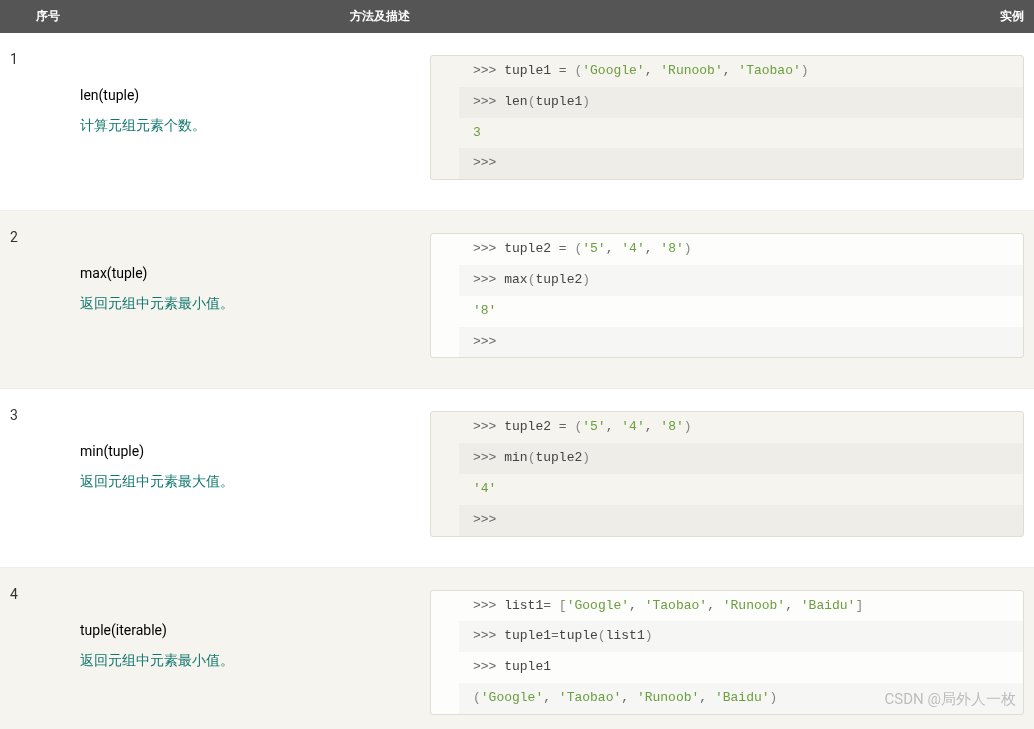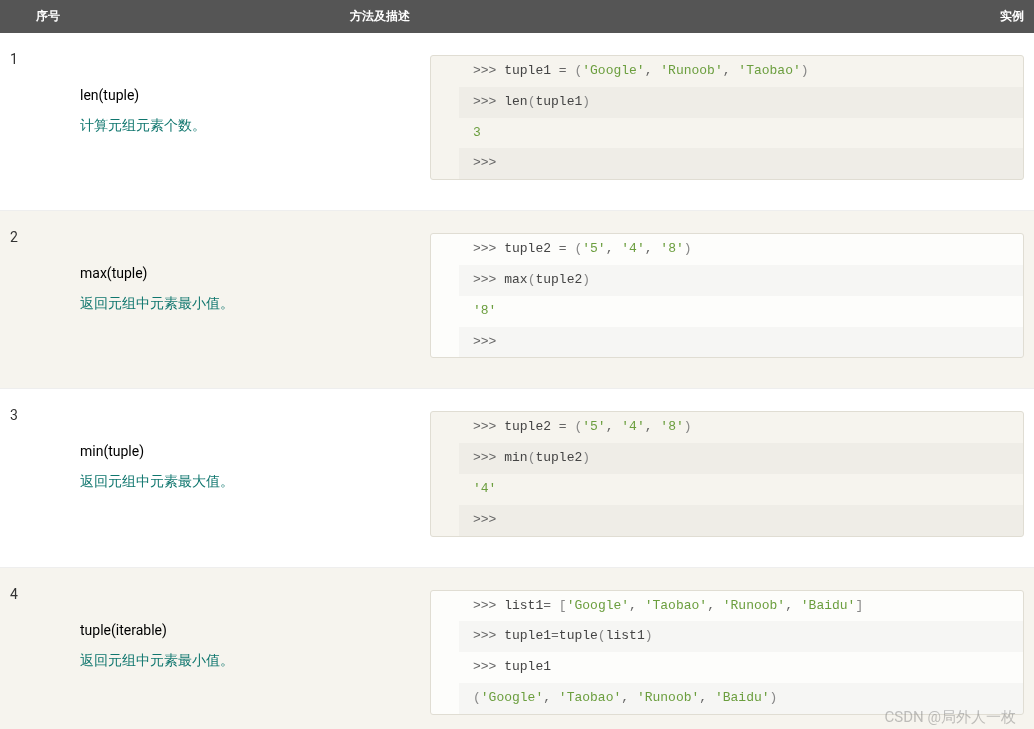--- a/index.html
+++ b/index.html
@@ -78,21 +78,21 @@
     .prompt { color: #666; }
     .kw { color: #444; }
     .str { color: #6b9e3e; }
     .num { color: #6b9e3e; }
     .op { color: #666; }
     .fn { color: #444; }
     .paren { color: #888; }
     .watermark {
       position: fixed;
       right: 18px;
-      bottom: 2px;
+      bottom: 20px;
       color: rgba(120,120,120,0.45);
       font-size: 15px;
       pointer-events: none;
     }
   </style>
 </head>
 <body>
 
 <table>
   <colgroup>

